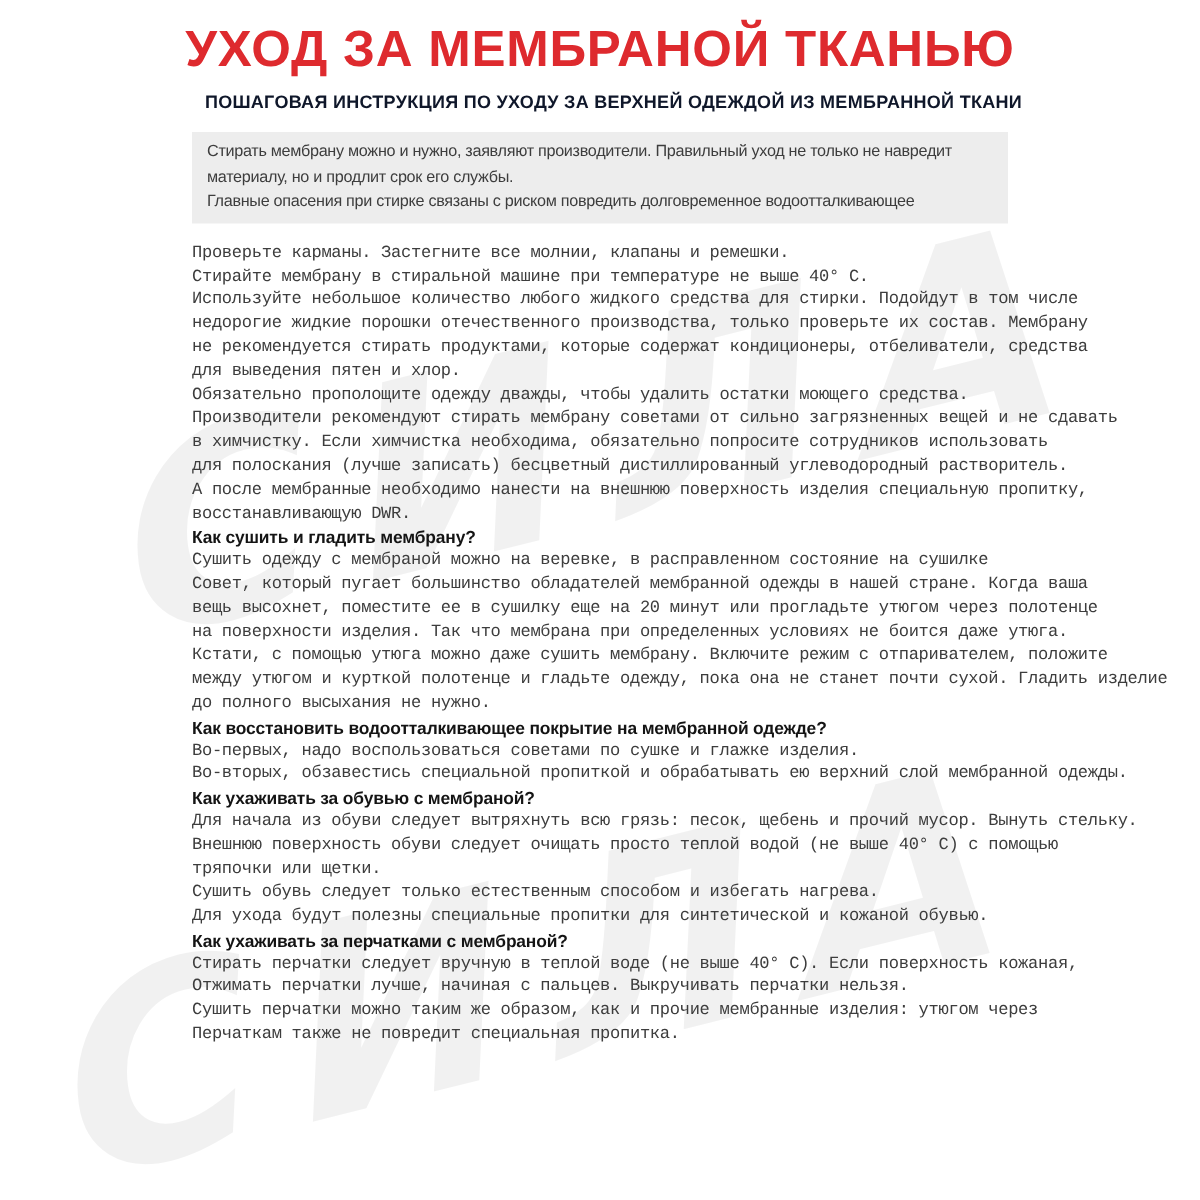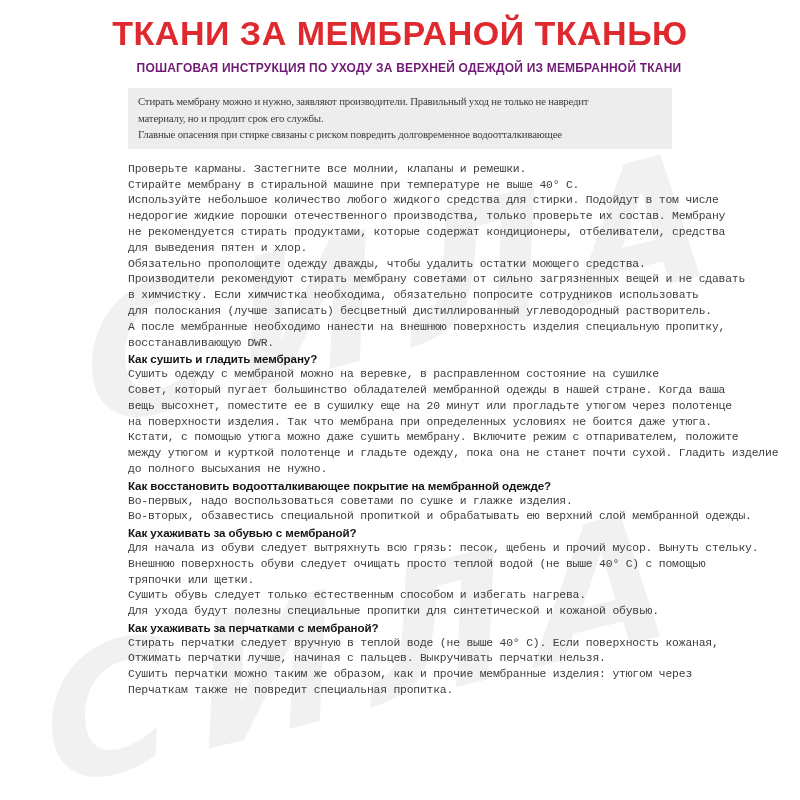--- a/index.html
+++ b/index.html
@@ -63,21 +63,20 @@
     width: 544px;
     margin: 13px auto 0 auto;
   }
 
   
   .intro-box {
     box-sizing: border-box;
     width: 544px;
     background: #ededed;
     padding: 5px 10px 6px 10px;
-    font-family: Liberation Serif, serif;
   }
   .intro-line {
     font-size: 10.8px;
     line-height: 16.6px;
     letter-spacing: -0.2px;
     color: #3d3d3d;
     white-space: nowrap;
   }
 
   
@@ -103,22 +102,22 @@
 </style>
 </head>
 <body>
 
 <div class="page">
 
   <div class="watermark wm-1">СИЛА</div>
   <div class="watermark wm-2">СИЛА</div>
 
   <div class="header">
-    <h1 class="doc-title" style="color: rgb(222, 42, 46);">ТКАНИ ЗА МЕМБРАНОЙ ТКАНЬЮ</h1>
-    <h2 class="doc-subtitle" style="color: #701a75; padding-left: 18px;">ПОШАГОВАЯ ИНСТРУКЦИЯ ПО УХОДУ ЗА ВЕРХНЕЙ ОДЕЖДОЙ ИЗ МЕМБРАННОЙ ТКАНИ</h2>
+    <h1 class="doc-title" style="color: rgb(222, 42, 46);">УХОД ЗА МЕМБРАНОЙ ТКАНЬЮ</h1>
+    <h2 class="doc-subtitle" style="color: #0f172a; padding-left: 18px;">ПОШАГОВАЯ ИНСТРУКЦИЯ ПО УХОДУ ЗА ВЕРХНЕЙ ОДЕЖДОЙ ИЗ МЕМБРАННОЙ ТКАНИ</h2>
   </div>
 
   <div class="content">
 
     <div class="intro-box" style="background: rgb(237, 237, 237);">
         <div class="intro-line">Стирать мембрану можно и нужно, заявляют производители. Правильный уход не только не навредит</div>
         <div class="intro-line">материалу, но и продлит срок его службы.</div>
         <div class="intro-line">Главные опасения при стирке связаны с риском повредить долговременное водоотталкивающее</div>
       </div>
 

